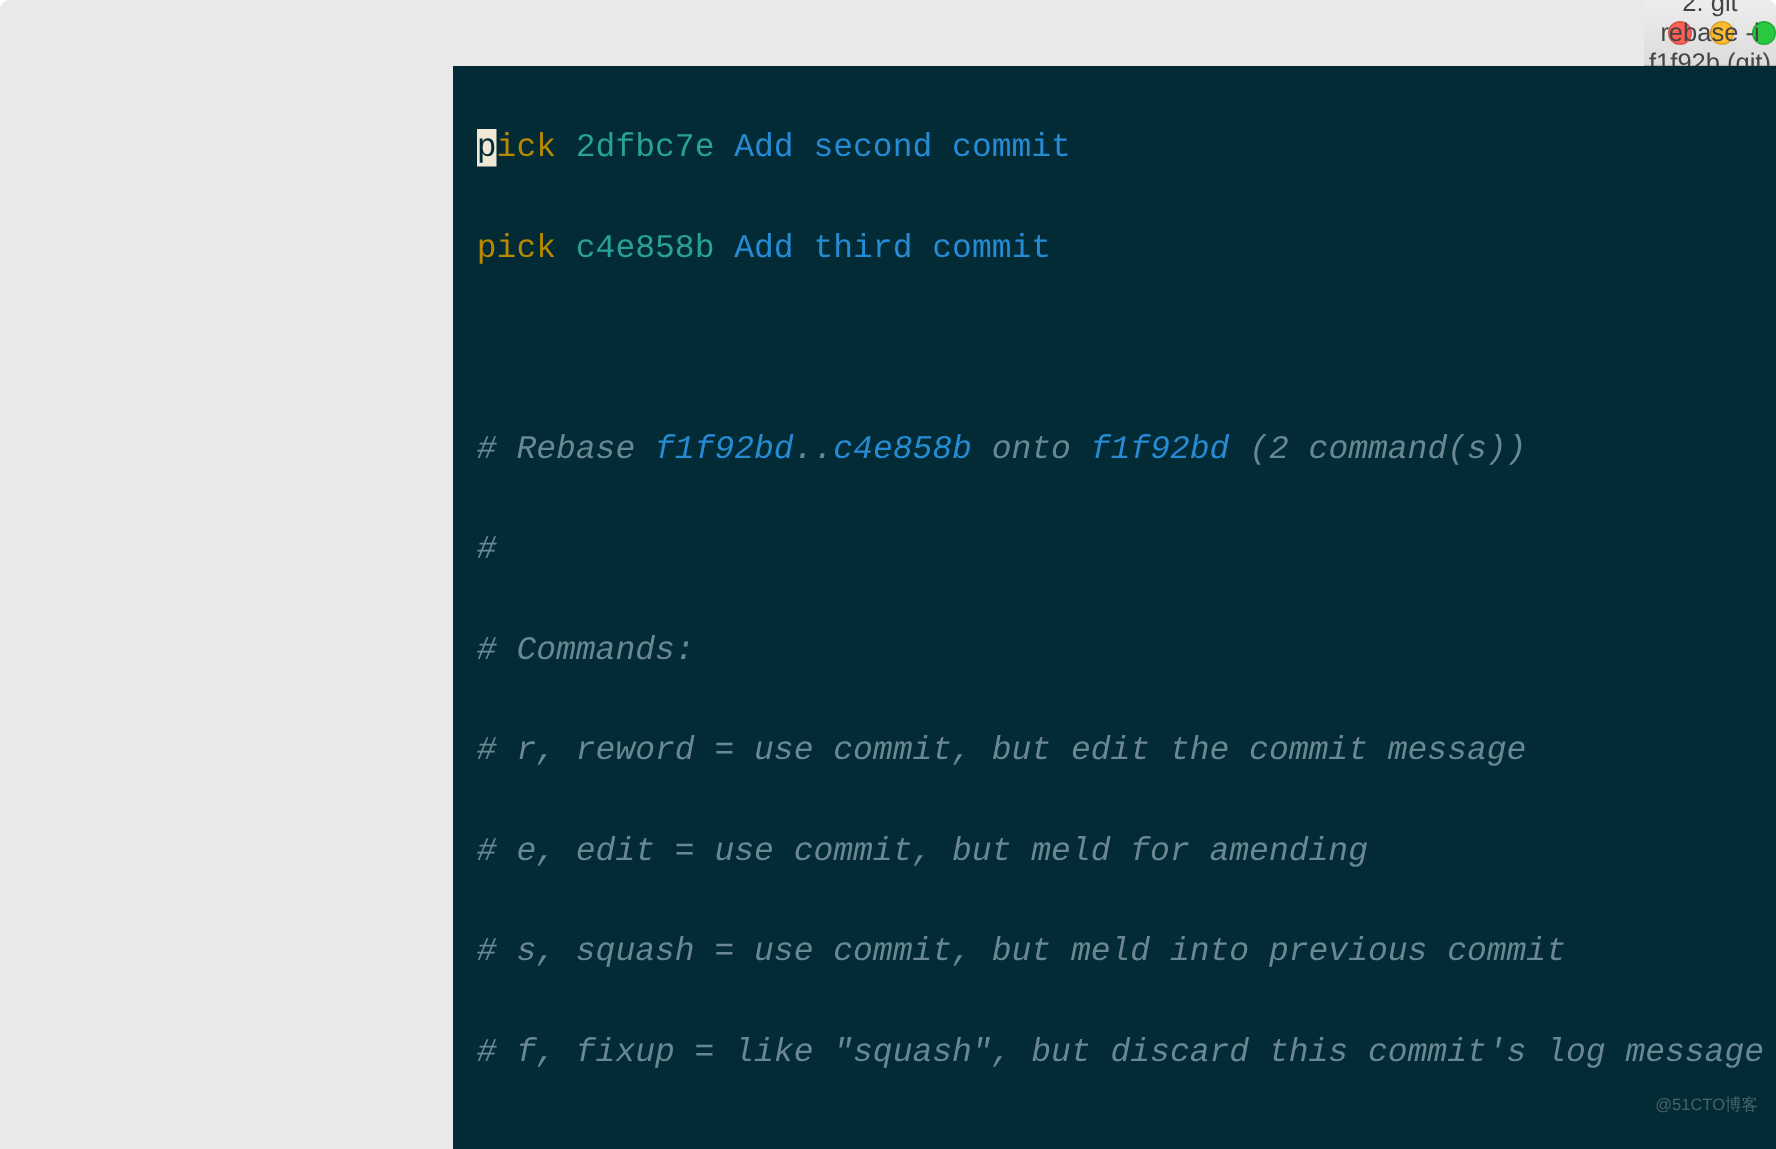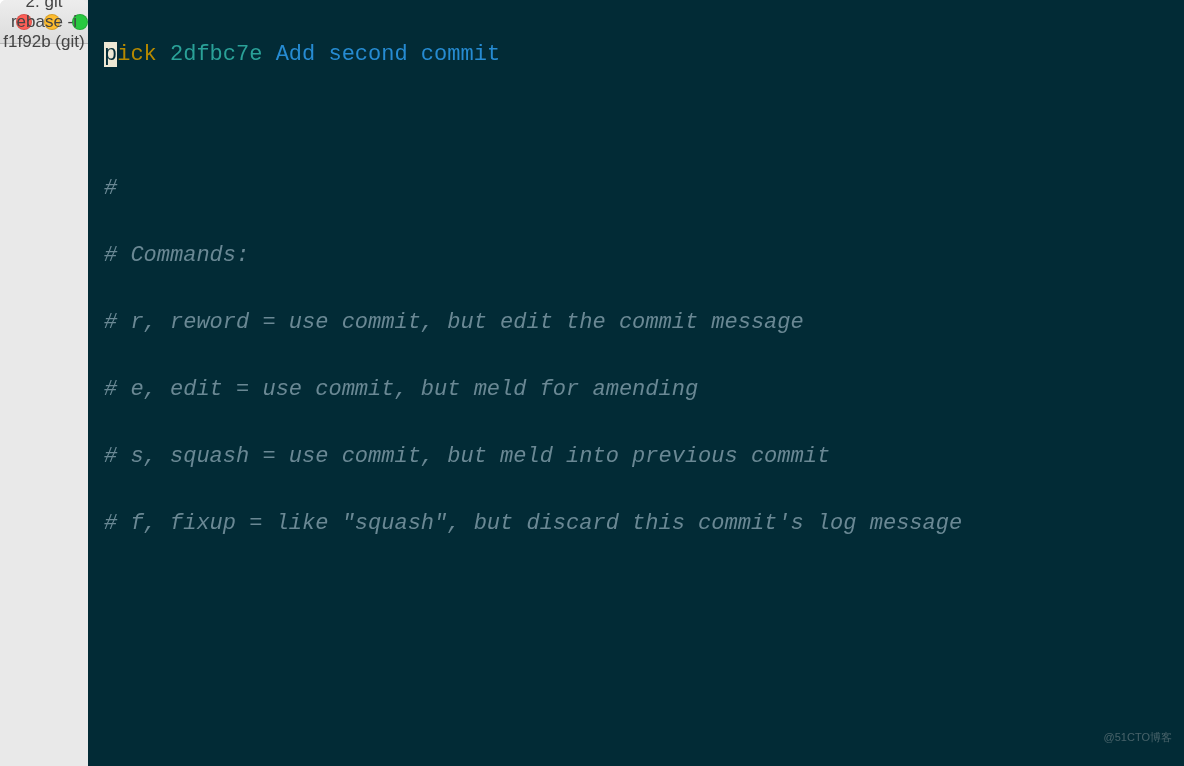--- a/index.html
+++ b/index.html
@@ -1,21 +1,21 @@
 <!DOCTYPE html>
 <html><head>
 <meta charset="utf-8">
 <style>
   * { margin: 0; padding: 0; box-sizing: border-box; }
   html, body { width: 1184px; height: 766px; overflow: hidden; font-family: Menlo, Monaco, "Courier New", monospace; }
   .window {
     width: 1184px; height: 766px;
     background: #e9e9e9;
     border-radius: 6px 6px 0 0;
-    display: flex; flex-direction: row;
+    display: flex; flex-direction: column; align-items: flex-end;
   }
   .titlebar {
     height: 44px;
     background: linear-gradient(#ededed, #dcdcdc);
     border-bottom: 1px solid #b7b7b7;
     display: flex; align-items: center;
     position: relative;
     border-radius: 6px 6px 0 0;
   }
   .traffic {
@@ -71,21 +71,23 @@
     <div class="traffic">
       <div class="dot red"></div>
       <div class="dot yellow"></div>
       <div class="dot green"></div>
     </div>
     <div class="title">2. git rebase -i f1f92b (git)</div>
   </div>
 
   <div class="terminal">
 <span class="line"><span class="yellow"><span class="cursor-block">p</span>ick</span> <span class="cyan">2dfbc7e</span> <span class="blue">Add second commit</span></span>
+<span class="line"><span class="yellow">pick</span> <span class="cyan">c4e858b</span> <span class="blue">Add third commit</span></span>
 <span class="line"> </span>
+<span class="line grey italic"><span>#</span> <span>Rebase</span> <span class="blue">f1f92bd</span><span>..</span><span class="blue">c4e858b</span> <span>onto</span> <span class="blue">f1f92bd</span> <span>(2 command(s))</span></span>
 <span class="line grey italic">#</span>
 <span class="line grey italic"># Commands:</span>
 <span class="line grey italic"># r, reword = use commit, but edit the commit message</span>
 <span class="line grey italic"># e, edit = use commit, but meld for amending</span>
 <span class="line grey italic"># s, squash = use commit, but meld into previous commit</span>
 <span class="line grey italic"># f, fixup = like "squash", but discard this commit's log message</span>
 
 
 
 

